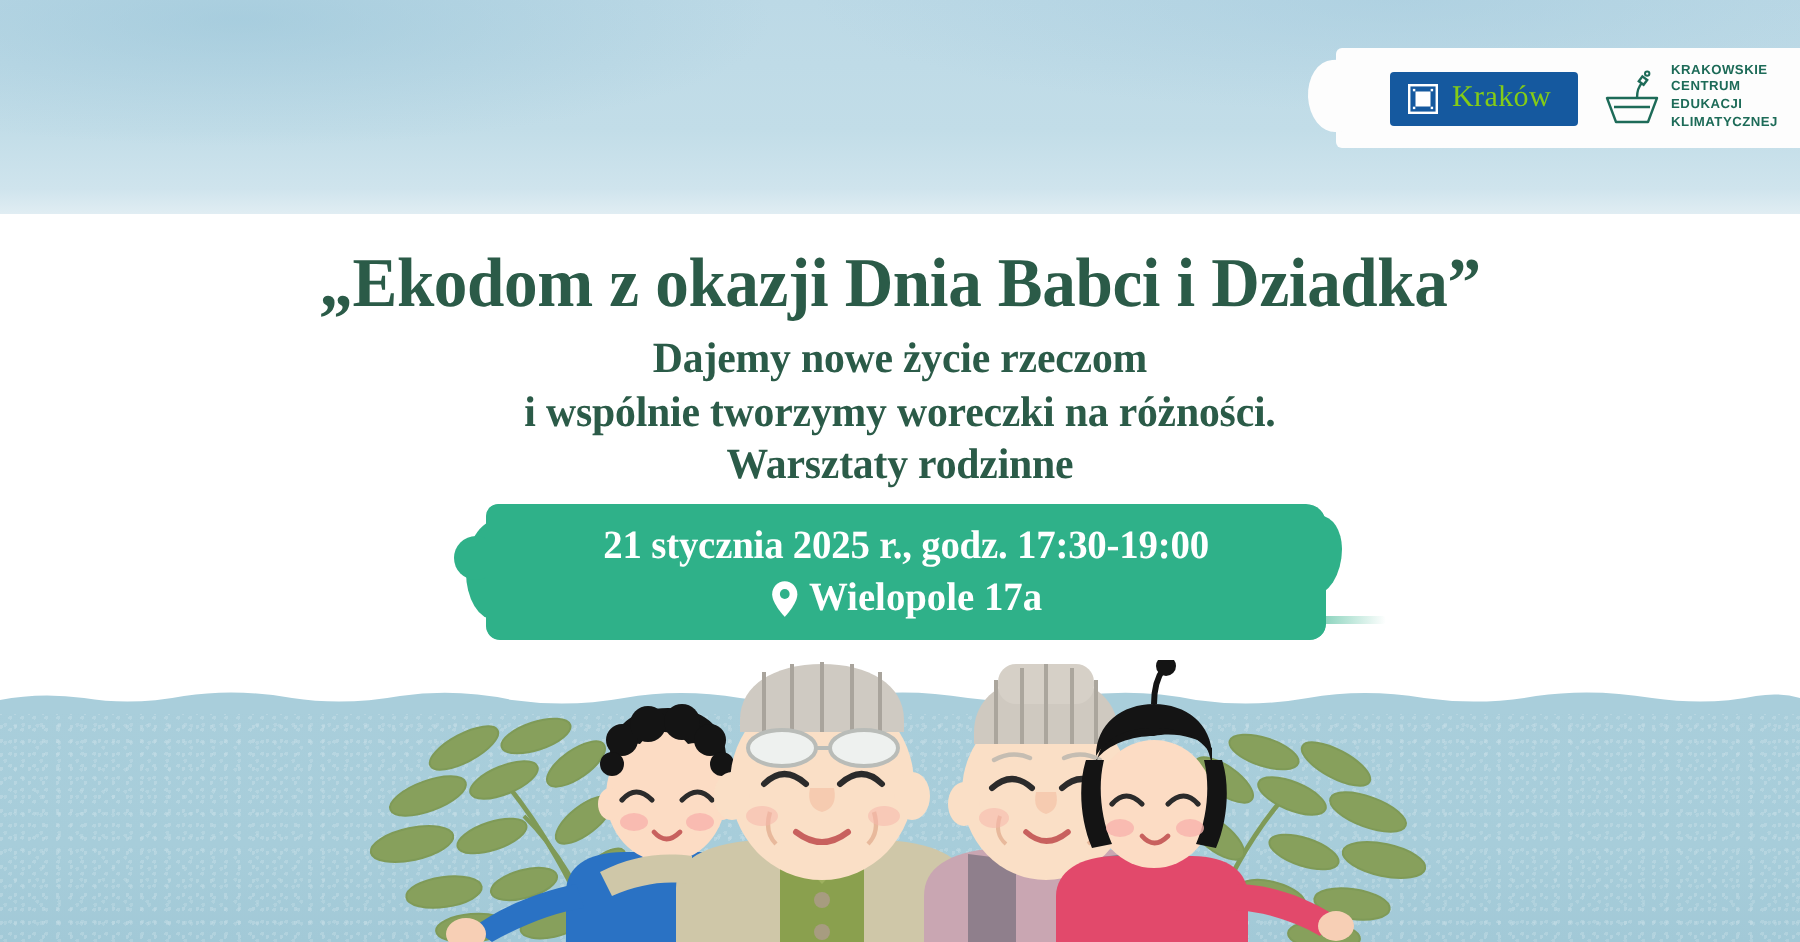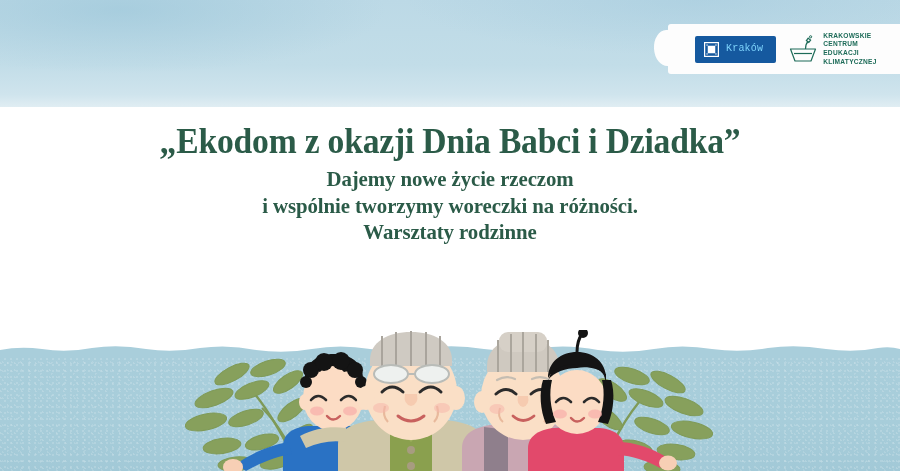--- a/index.html
+++ b/index.html
@@ -110,22 +110,22 @@
     position:absolute;left:668px;top:24px;width:232px;height:50px;
     display:flex;align-items:center;gap:12px;padding-left:27px;box-sizing:border-box;
   }
   .krakow-badge{
     display:flex;align-items:center;gap:7px;
     background:#15599f;color:#ffffff;
     padding:6px 13px 6px 9px;border-radius:2px;
   }
   .krakow-badge .kicon{display:block;width:15px;height:15px;}
   .krakow-badge .klabel{
-    font-family:Liberation Mono, monospace;font-size:10px;font-weight:400;
-    letter-spacing:.2px;line-height:1;color:#7dd3fc;
+    font-family:Liberation Serif, serif;font-size:15px;font-weight:400;
+    letter-spacing:.2px;line-height:1;color:#84cc16;
   }
   .kcek{display:flex;align-items:center;gap:5px;}
   .kcek .kmark{display:block;width:30px;height:30px;}
   .kcek .ktext{
     font-family:"Liberation Sans", sans-serif;
     font-size:6.6px;font-weight:700;line-height:1.32;letter-spacing:.25px;
     color:#1d6b58;white-space:nowrap;
   }
 
   
@@ -255,20 +255,38 @@
   </div>
 
   <div class="title">„Ekodom z okazji Dnia Babci i Dziadka”</div>
 
   <div class="subtitle">
     <div>Dajemy nowe życie rzeczom</div>
     <div>i wspólnie tworzymy woreczki na różności.</div>
     <div>Warsztaty rodzinne</div>
   </div>
 
+  <div class="banner-wrap">
+    <div class="brush-tail"></div>
+    <div class="brush-tail2"></div>
+    <div class="brush-right"></div>
+    <div class="banner-brush"></div>
+    <div class="brush-streak"></div>
+    <div class="banner-text">
+      <div class="banner-line1">21 stycznia 2025 r., godz. 17:30-19:00</div>
+      <div class="banner-line2">
+        <svg class="pin" viewBox="0 0 15 19">
+          <path d="M7.5,0.6 C3.9,0.6 1,3.5 1,7.1 C1,11.9 7.5,18.4 7.5,18.4
+                   C7.5,18.4 14,11.9 14,7.1 C14,3.5 11.1,0.6 7.5,0.6 Z" fill="#ffffff"></path>
+          <circle cx="7.5" cy="7" r="2.5" fill="#2fb189"></circle>
+        </svg>
+        <span>Wielopole 17a</span>
+      </div>
+    </div>
+  </div>
 
   <div class="illus">
     <svg width="900" height="141" viewBox="0 0 900 141">
 
       <g stroke="#7f9a57" fill="#7f9a57">
         <path d="M300,141 C286,112 272,84 250,58" stroke-width="2.4" fill="none"></path>
         <path d="M300,141 C292,118 280,96 262,78" stroke-width="2" fill="none"></path>
         <g fill="#87a05c">
           <ellipse cx="232" cy="44" rx="19" ry="7" transform="rotate(-28 232 44)"></ellipse>
           <ellipse cx="268" cy="38" rx="18" ry="7" transform="rotate(-18 268 38)"></ellipse>

